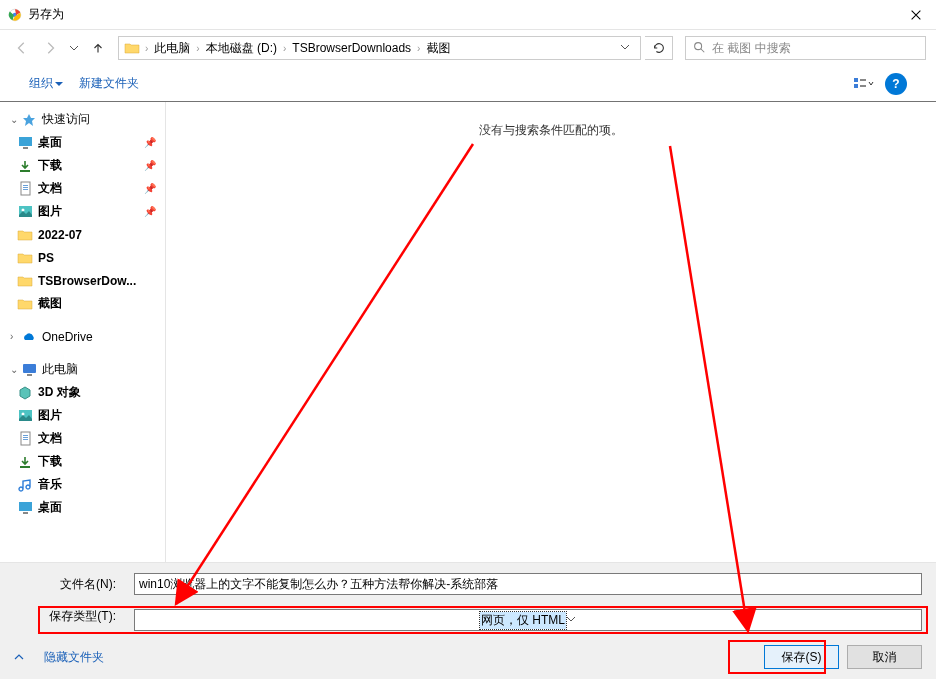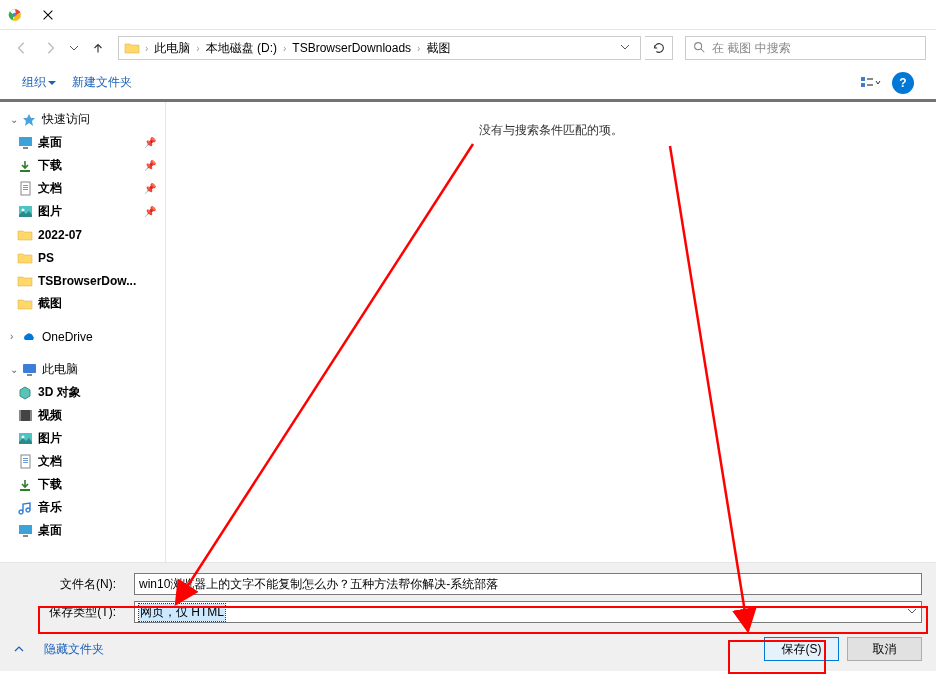--- a/index.html
+++ b/index.html
@@ -17,41 +17,41 @@
 .addrbar { flex: 1; height: 24px; border: 1px solid #ccc; display: flex; align-items: center; padding: 0 4px; background: #fff; }
 .addrbar .folder-icon { width: 18px; height: 18px; display:flex; align-items:center; justify-content:center;}
 .addrbar .sep { color: #999; padding: 0 4px; font-size: 10px;}
 .addrbar .crumb { padding: 2px 2px; }
 .addrbar .spacer { flex: 1; }
 .addrbar .drop { padding: 0 6px; color: #555;}
 .refreshbtn { width: 28px; height: 24px; border: 1px solid #ccc; border-left: none; display: flex; align-items: center; justify-content: center; }
 .searchbox { width: 241px; height: 24px; border: 1px solid #ccc; margin-left: 8px; display: flex; align-items: center; padding: 0 6px; color: #888; }
 .searchbox .sicn { margin-right: 6px; }
 
-.toolbar { height: 36px; border-bottom: 3px solid #737373; display: flex; align-items: center; padding: 0 22px; }
+.toolbar { height: 36px; border-bottom: 1px solid #737373; display: flex; align-items: center; padding: 0 29px; }
 .toolbar .tool { color: #1a60b8; margin-right: 16px; display:flex; align-items:center; gap:2px;}
 .toolbar .spacer { flex: 1; }
 .toolbar .rbtn { width: 26px; height: 22px; display: flex; align-items: center; justify-content: center; margin-left: 2px; }
 .toolbar .helpbtn { width: 22px; height: 22px; border-radius: 50%; background: #0078d7; color: #fff; display: flex; align-items: center; justify-content: center; margin-left: 8px; font-weight:bold;}
 
 .body { display: flex; height: 460px; }
 .sidebar { width: 166px; border-right: 1px solid #e5e5e5; overflow: hidden; padding: 6px 0; }
 .tree-item { display: flex; align-items: center; height: 23px; padding-left: 10px; cursor: pointer; white-space: nowrap; }
 .tree-item.indent1 { padding-left: 16px; font-weight: bold; }
 .tree-item .chev { width: 10px; color: #666; font-size: 10px;}
 .tree-item .ticon { width: 18px; height: 16px; margin-right: 4px; display:inline-flex; align-items:center; justify-content:center;}
 .tree-item .pin { color: #7a7a7a; font-size: 10px; margin-left: auto; margin-right: 8px;}
 .content { flex: 1; display: flex; justify-content: center; padding-top: 20px; color: #333; position: relative; }
 
 .footer { border-top: 1px solid #e5e5e5; background: #f0f0f0; padding: 10px 14px 10px 14px; }
 .row { display: flex; align-items: center; margin-bottom: 6px; gap: 12px; }
 .row label { width: 108px; text-align: right; padding-right: 6px; }
 .row .field-wrap { flex: 1; position:relative; }
 .row input, .row .select { width: 100%; height: 22px; border: 1px solid #7a7a7a; background: #fff; padding: 0 4px; font-size: 12px; }
-.row .select { display: flex; align-items: center; justify-content: space-between; }
+.row .select { display: flex; align-items: center; justify-content: center; margin-top: 8px; }
 .row .select .seltxt { background: #cce8ff; outline: 1px dotted #333; padding: 0 1px;}
 .buttons-row { display: flex; align-items: center; margin-top: 14px; }
 .hide-folders { display:flex; align-items:center; gap:20px; color:#1a60b8;}
 .buttons-row .spacer { flex: 1; }
 .btn { width: 75px; height: 24px; border: 1px solid #adadad; background: #e1e1e1; margin-left: 8px; cursor: pointer; }
 .btn.primary { border: 1px solid #0078d7; background: #e5f1fb; }
 
 
 .annot-box { position: absolute; border: 2.5px solid #ff0000; pointer-events: none; z-index: 50;}
 .annot-arrow { position: absolute; z-index: 49; pointer-events:none;}
@@ -64,20 +64,21 @@
 <div class="titlebar">
   <span class="chrome-icon">
     <svg viewBox="0 0 24 24">
         <circle cx="12" cy="12" r="10" fill="#fff" stroke="#ccc"></circle>
         <circle cx="12" cy="12" r="4" fill="#4285f4"></circle>
         <path d="M12 2 A10 10 0 0 1 21 8 L14 12 Z" fill="#ea4335"></path>
         <path d="M21 8 A10 10 0 0 1 8 21 L12 14 Z" fill="#fbbc05"></path>
         <path d="M8 21 A10 10 0 0 1 3 6 L10 12 Z" fill="#34a853"></path>
       </svg>
   </span>
+  <span class="title">另存为</span>
   <div class="close">
     <svg class="ic" viewBox="0 0 16 16">
         <path d="M3 3 L13 13 M13 3 L3 13" stroke="currentColor" stroke-width="1.2" fill="none"></path>
       </svg>
   </div>
 </div>
 
 <div class="navbar">
   <div class="navbtn">
       <svg class="ic" viewBox="0 0 16 16">
@@ -268,30 +269,20 @@
           <span class="ticon">
             <svg width="14" height="14" viewBox="0 0 14 14">
               <path d="M7 1 L12 4 L12 10 L7 13 L2 10 L2 4 Z" fill="#5ac3b8" stroke="#3a9088"></path>
             </svg>
           </span>
           <span>3D 对象</span>
         </div>
         <div class="tree-item indent1">
           <span class="ticon">
             <svg width="15" height="13" viewBox="0 0 15 13">
-              <rect x="1" y="1" width="13" height="11" fill="#444"></rect>
-              <rect x="1" y="1" width="2" height="11" fill="#888"></rect>
-              <rect x="12" y="1" width="2" height="11" fill="#888"></rect>
-            </svg>
-          </span>
-          <span>视频</span>
-        </div>
-        <div class="tree-item indent1">
-          <span class="ticon">
-            <svg width="15" height="13" viewBox="0 0 15 13">
               <rect x="1" y="1" width="13" height="11" fill="#4dc3c3"></rect>
               <circle cx="5" cy="5" r="1.5" fill="#fff"></circle>
               <path d="M1 10 L5 6 L8 9 L11 6 L14 10 L14 12 L1 12 Z" fill="#2a8a8a"></path>
             </svg>
           </span>
           <span>图片</span>
         </div>
         <div class="tree-item indent1">
           <span class="ticon">
             <svg width="13" height="15" viewBox="0 0 13 15">

